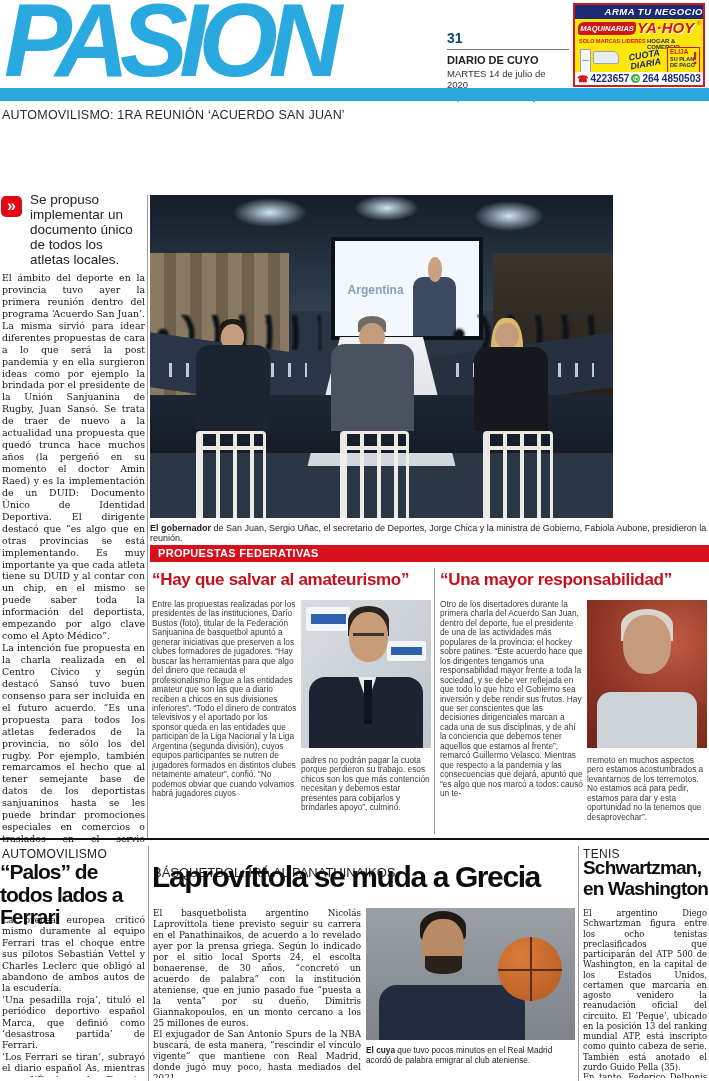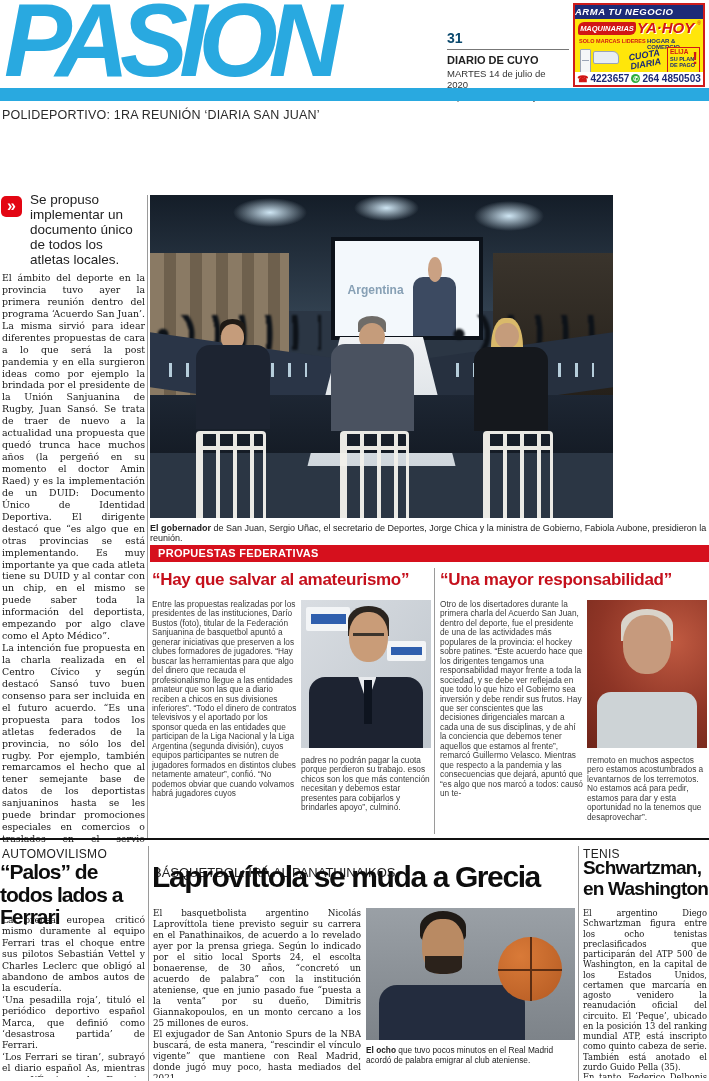--- a/index.html
+++ b/index.html
@@ -23,21 +23,21 @@
   .pagenum  { font-size:14px; font-weight:bold; color:#0c4a6e; }
   .pageinfo .rule { margin-top:3px; border-top:1px solid #777; }
   .papername{ margin-top:4px; font-size:11px; font-weight:bold; color:#222; }
   .pubdate  { margin-top:2px; font-size:9.5px; color:#333; }
   .pubmail  { margin-top:2px; font-size:9px; color:#333; }
 
   .ad { left:573px; top:3px; width:132px; height:84px; background:#ffe60a;
         border:2px solid #cf1c1c; overflow:hidden; }
   .ad-top { position:absolute; left:0; top:0; right:0; height:14px; background:#1d2b77;
             color:#fff; font-style:italic; font-weight:bold; font-size:9.5px;
-            text-align:left; line-height:14px; letter-spacing:.5px; }
+            text-align:right; line-height:14px; letter-spacing:.5px; }
   .ad-maq { position:absolute; left:3px; top:17px; width:58px; height:13px; background:#d11616;
             border-radius:6px 2px 6px 2px; color:#fff; font-style:italic; font-weight:bold;
             font-size:7.5px; text-align:center; line-height:13px; }
   .ad-yahoy { position:absolute; left:62px; top:14px; width:62px; height:18px;
               color:#d11616; font-weight:bold; font-style:italic; font-size:15px;
               line-height:18px; text-shadow:1px 1px 0 #fff; white-space:nowrap; }
   .ad-reg { position:absolute; right:2px; top:15px; font-size:5px; color:#d11616; }
   .ad-sub1 { position:absolute; left:4px; top:33px; font-size:5.5px; font-weight:bold; color:#d11616; }
   .ad-sub2 { position:absolute; left:72px; top:33px; font-size:6px; font-weight:bold; color:#1d2b77; }
   .ad-fridge { position:absolute; left:5px; top:44px; width:11px; height:24px; background:#f4f6f8;
@@ -217,21 +217,21 @@
     <div class="ad-phones">
       <span class="ad-phicon">☎</span>
       <span>4223657</span>
       <span class="ad-waicon">✆</span>
       <span>264 4850503</span>
     </div>
   </div>
 
   <div class="abs cyanbar"></div>
 
-  <div class="abs kicker">POLIDEPORTIVO: 1RA REUNIÓN ‘DIARIA  SAN JUAN’</div>
+  <div class="abs kicker">AUTOMOVILISMO: 1RA REUNIÓN ‘ACUERDO  SAN JUAN’</div>
   <div class="abs chevron">»</div>
   <div class="abs standfirst">Se propuso  implementar un documento único de todos los atletas locales.</div>
   <div class="abs leadbody">
     <p>El ámbito del deporte en la provincia tuvo ayer la primera reunión dentro del programa ‘Acuerdo San Juan’. La misma sirvió para idear diferentes propuestas de cara a lo que será la post pandemia y en ella surgieron ideas como por ejemplo la brindada por el presidente de la Unión Sanjuanina de Rugby, Juan Sansó. Se trata de traer de nuevo a la actualidad una propuesta que quedó trunca hace muchos años (la pergeñó en su momento el doctor Amin Raed) y es la implementación de un DUID: Documento Único de Identidad Deportiva. El dirigente destacó que “es algo que en otras provincias se está implementando. Es muy importante ya que cada atleta tiene su DUID y al contar con un chip, en el mismo se puede saber toda la información del deportista, empezando por algo clave como el Apto Médico”.</p>
     <p>La intención fue propuesta en la charla realizada en el Centro Cívico y según destacó Sansó tuvo buen consenso para ser incluida en el futuro acuerdo. “Es una propuesta para todos los atletas federados de la provincia, no sólo los del rugby. Por ejemplo, también remarcamos el hecho que al tener semejante base de datos de los deportistas sanjuaninos hasta se les puede brindar promociones especiales en comercios o traslados en el servio público”, añadió Sansó. A su vez, entendiendo que una de las partes vitales es el Apto Médico se debatió sobre darle al deportista la opción de hacerlo mediante Salud Pública, en caso que el atleta no tenga una cobertura médica privada.</p>
 
   </div>
 
   <div class="abs mainphoto">
     <div class="ph-ceiling"></div>
@@ -326,21 +326,21 @@
 
   </div>
   <div class="abs laprophoto">
     <div class="l-hair"></div>
     <div class="l-head"></div>
     <div class="l-beard"></div>
     <div class="l-shirt"></div>
     <div class="l-ball"></div>
   </div>
   <div class="abs basqcap">
-    <span class="cap-b">El ocho</span><span> que tuvo pocos minutos en el Real Madrid acordó de palabra emigrar al club ateniense.</span>
+    <span class="cap-b">El cuya</span><span> que tuvo pocos minutos en el Real Madrid acordó de palabra emigrar al club ateniense.</span>
   </div>
 
   <div class="abs seclabel" style="left:583px;top:847px;">TENIS</div>
   <div class="abs tenishead">Schwartzman, en Washington</div>
   <div class="abs tenisbody">
     <p>El argentino Diego Schwartzman figura entre los ocho tenistas preclasificados que participarán del ATP 500 de Washington, en la capital de los Estados Unidos, certamen que marcaría en agosto venidero la reanudación oficial del circuito. El ‘Peque’, ubicado en la posición 13 del ranking mundial ATP, está inscripto como quinto cabeza de serie. También está anotado el zurdo Guido Pella (35).</p>
     <p>En tanto, Federico Delbonis (78) y Federico Coria (104) deberían jugar la clasificación para ingresar al ‘draw’ del torneo.</p>
   </div>
 
 </div>

